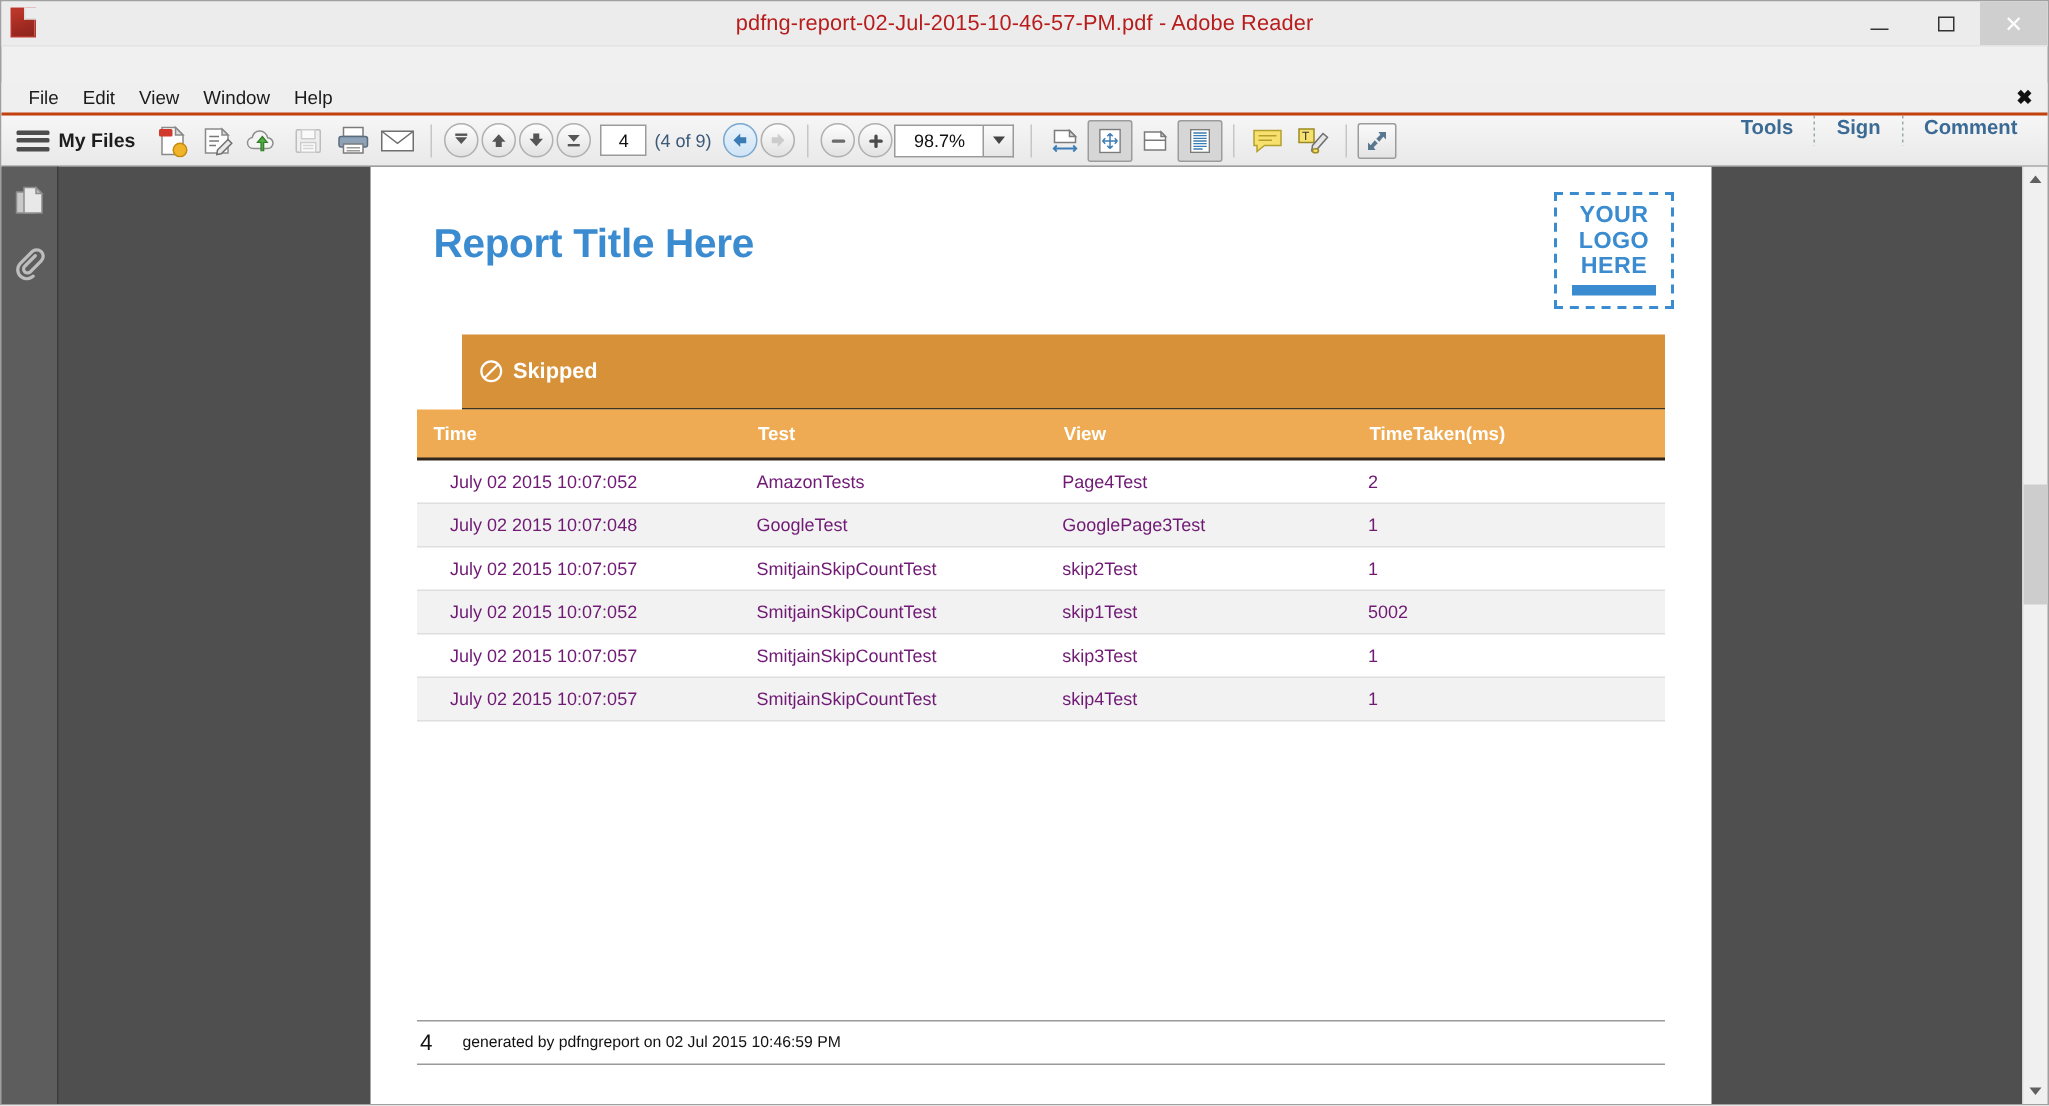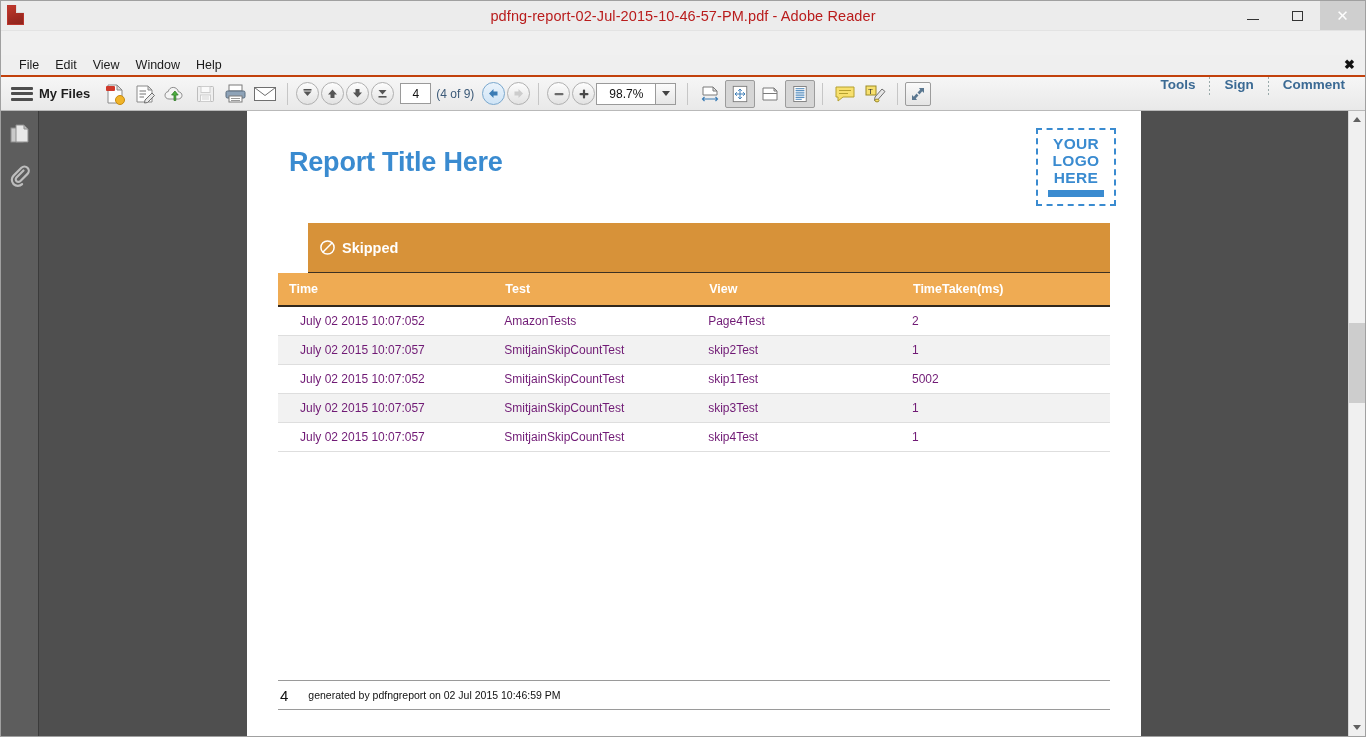--- a/index.html
+++ b/index.html
@@ -557,20 +557,26 @@
                 <th>View</th>
                 <th>TimeTaken(ms)</th>
               </tr>
             </thead>
             <tbody>
               <tr>
                 <td>July 02 2015 10:07:052</td>
                 <td class="c2">AmazonTests</td>
                 <td class="c3">Page4Test</td>
                 <td class="c4">2</td>
+              </tr>
+              <tr>
+                <td>July 02 2015 10:07:048</td>
+                <td class="c2">GoogleTest</td>
+                <td class="c3">GooglePage3Test</td>
+                <td class="c4">1</td>
               </tr>
               <tr>
                 <td>July 02 2015 10:07:057</td>
                 <td class="c2">SmitjainSkipCountTest</td>
                 <td class="c3">skip2Test</td>
                 <td class="c4">1</td>
               </tr>
               <tr>
                 <td>July 02 2015 10:07:052</td>
                 <td class="c2">SmitjainSkipCountTest</td>

